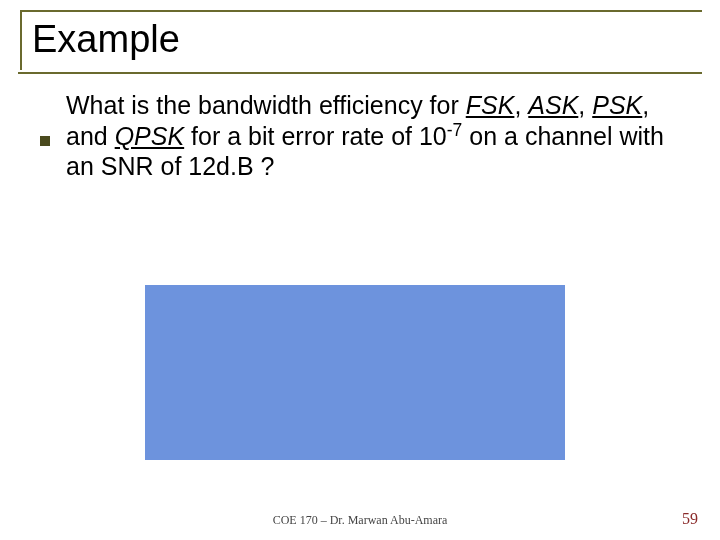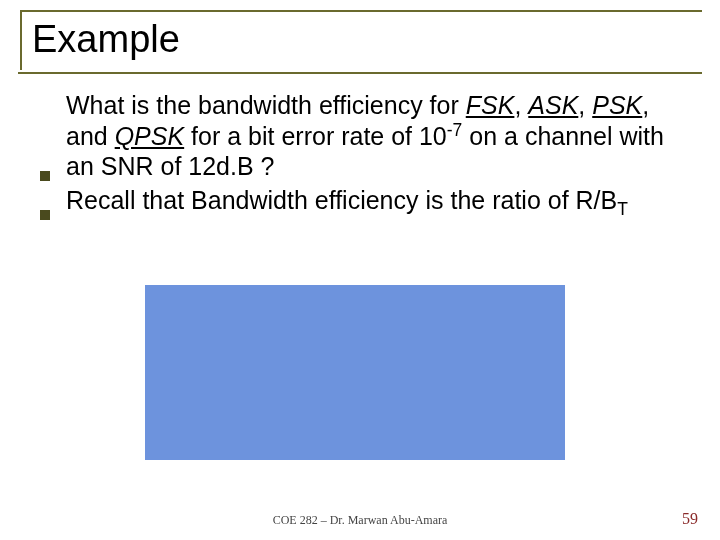--- a/index.html
+++ b/index.html
@@ -34,21 +34,21 @@
   .title-text {
     font-size: 38px;
     color: #000;
     font-weight: normal;
   }
   .content {
     padding: 4px 10px 0 22px;
   }
   .bullet-row {
     display: flex;
-    align-items: flex-end;
+    align-items: center;
     margin-bottom: 4px;
   }
   .bullet {
     width: 10px;
     height: 10px;
     background: #4a4a1e;
     flex: 0 0 10px;
     margin-top: 10px;
     margin-right: 16px;
   }
@@ -107,27 +107,21 @@
 
   <div class="content">
 
     <div class="bullet-row">
       <div class="bullet"></div>
       <div class="bullet-text">
         <span>What is the bandwidth efficiency for </span><span class="ital under">FSK</span><span>, </span><span class="ital under">ASK</span><span>, </span><span class="ital under">PSK</span><span>, and </span><span class="ital under">QPSK</span><span> for a bit error rate of 10</span><span class="sup">-7</span><span> on a channel with an SNR of 12d.B ?</span>
       </div>
     </div>
 
-    <div class="bullet-row">
-      <div class="bullet"></div>
-      <div class="bullet-text">
-        <span>Recall that Bandwidth efficiency is the ratio of R/B</span><span class="sub">T</span>
-      </div>
-    </div>
 
   </div>
 
   <div class="placeholder"></div>
 
-  <div class="footer">COE 282 – Dr. Marwan Abu-Amara</div>
+  <div class="footer">COE 170 – Dr. Marwan Abu-Amara</div>
   <div class="pagenum">59</div>
 
 </div>
 
 </body></html>

